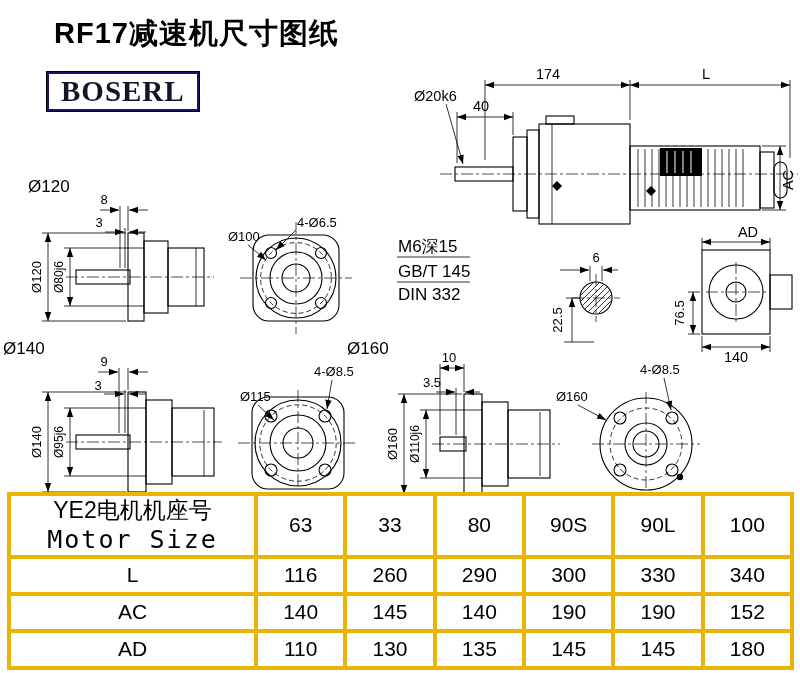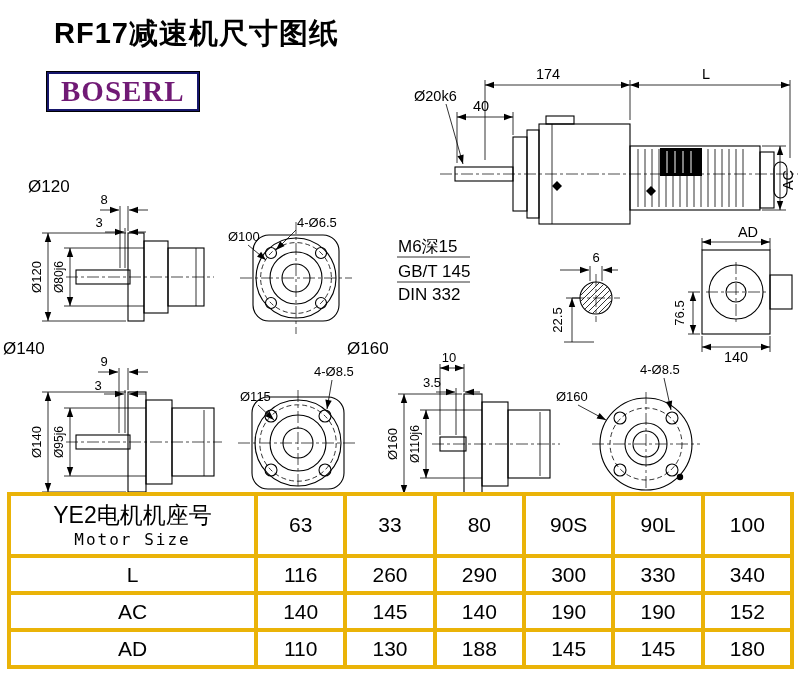--- a/index.html
+++ b/index.html
@@ -2,40 +2,40 @@
 <html><head>
 <meta charset="utf-8">
 <style>
   * { margin:0; padding:0; box-sizing:border-box; }
   html,body { width:800px; height:673px; }
   body { background:#fff; color:#000; font-family:"Liberation Sans","DejaVu Sans",sans-serif; position:relative; overflow:hidden; }
   #canvas { position:absolute; inset:0; width:676px; height:673px; background:#fff; }
 
   .title { position:absolute; left:54px; top:14px; font-size:29px; font-weight:bold; letter-spacing:1px; white-space:nowrap; }
   .logo-box { position:absolute; left:47px; top:72px; border:2px solid #16166b; padding:1px 12px; background:#fff; box-shadow:0 0 0 1px #000; }
-  .logo-text { font-family:"Liberation Serif","DejaVu Serif",serif; font-weight:bold; font-size:29px; color:#701a75; letter-spacing:1px; }
+  .logo-text { font-family:"Liberation Serif","DejaVu Serif",serif; font-weight:bold; font-size:29px; color:#0f172a; letter-spacing:1px; }
 
   svg.drawing { position:absolute; left:0; top:0; }
   g.draw { stroke:#000; stroke-width:1.1; fill:none; }
   .thin { stroke-width:0.8; }
   .dim  { stroke-width:0.8; }
   .cl   { stroke-width:0.7; stroke-dasharray:12 3 3 3; }
   .dash { stroke-width:0.8; stroke-dasharray:5 3; }
   .fillb{ fill:#000; stroke:none; }
   .wline{ stroke:#fff; stroke-width:1; }
   svg text { font-family:"Liberation Sans","DejaVu Sans",sans-serif; fill:#000; stroke:none; font-weight:normal; }
   .t12{font-size:12px}.t13{font-size:13px}.t14{font-size:14.5px}.t17{font-size:17px}
 
   table.spec-table { position:absolute; left:7px; top:492px; width:787px; border-collapse:collapse; table-layout:fixed; background:#fff; }
   table.spec-table td { border:4px solid #eab308; text-align:center; vertical-align:middle; font-size:21px; padding:0; }
   table.spec-table col.c0 { width:247px; }
   tr.hdr td { height:62px; }
   tr.datarow td { height:37px; }
   .cn-line { font-size:23px; line-height:1.25; }
-  .en-line { font-family:"DejaVu Sans Mono","Liberation Mono",monospace; font-size:16px; line-height:1.2; letter-spacing:2px; }
+  .en-line { font-family:"DejaVu Sans Mono","Liberation Mono",monospace; font-size:25px; line-height:1.2; letter-spacing:2px; }
 </style>
 </head>
 <body>
 
 <div id="canvas">
 
   <div class="title">RF17减速机尺寸图纸</div>
   <div class="logo-box">
     <span class="logo-text">BOSERL</span>
   </div>
@@ -352,21 +352,21 @@
         <td>145</td>
         <td>140</td>
         <td>190</td>
         <td>190</td>
         <td>152</td>
       </tr>
       <tr class="datarow">
         <td>AD</td>
         <td>110</td>
         <td>130</td>
-        <td>188</td>
+        <td>135</td>
         <td>145</td>
         <td>145</td>
         <td>180</td>
       </tr>
     </tbody>
   </table>
 
 </div>
 
 </body></html>

